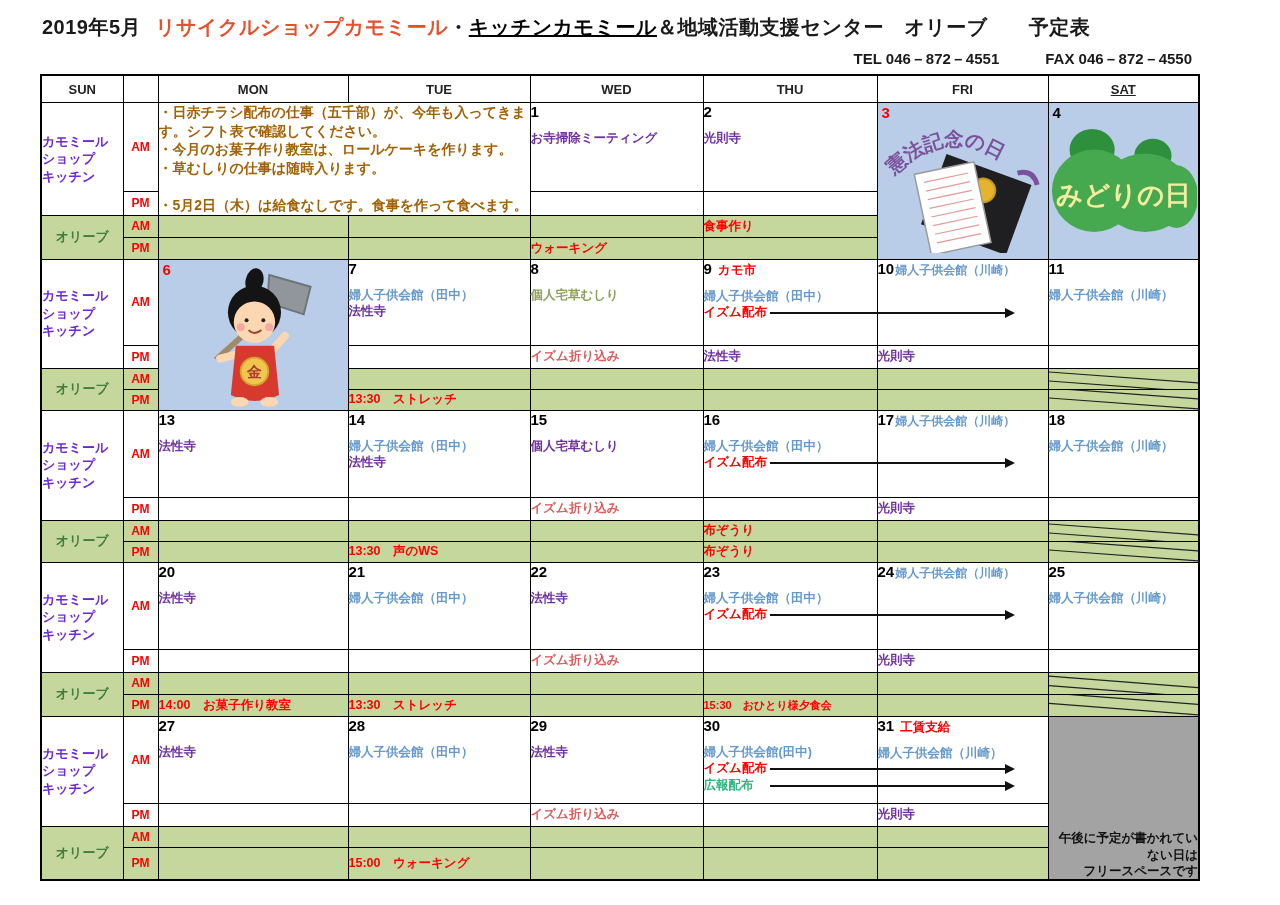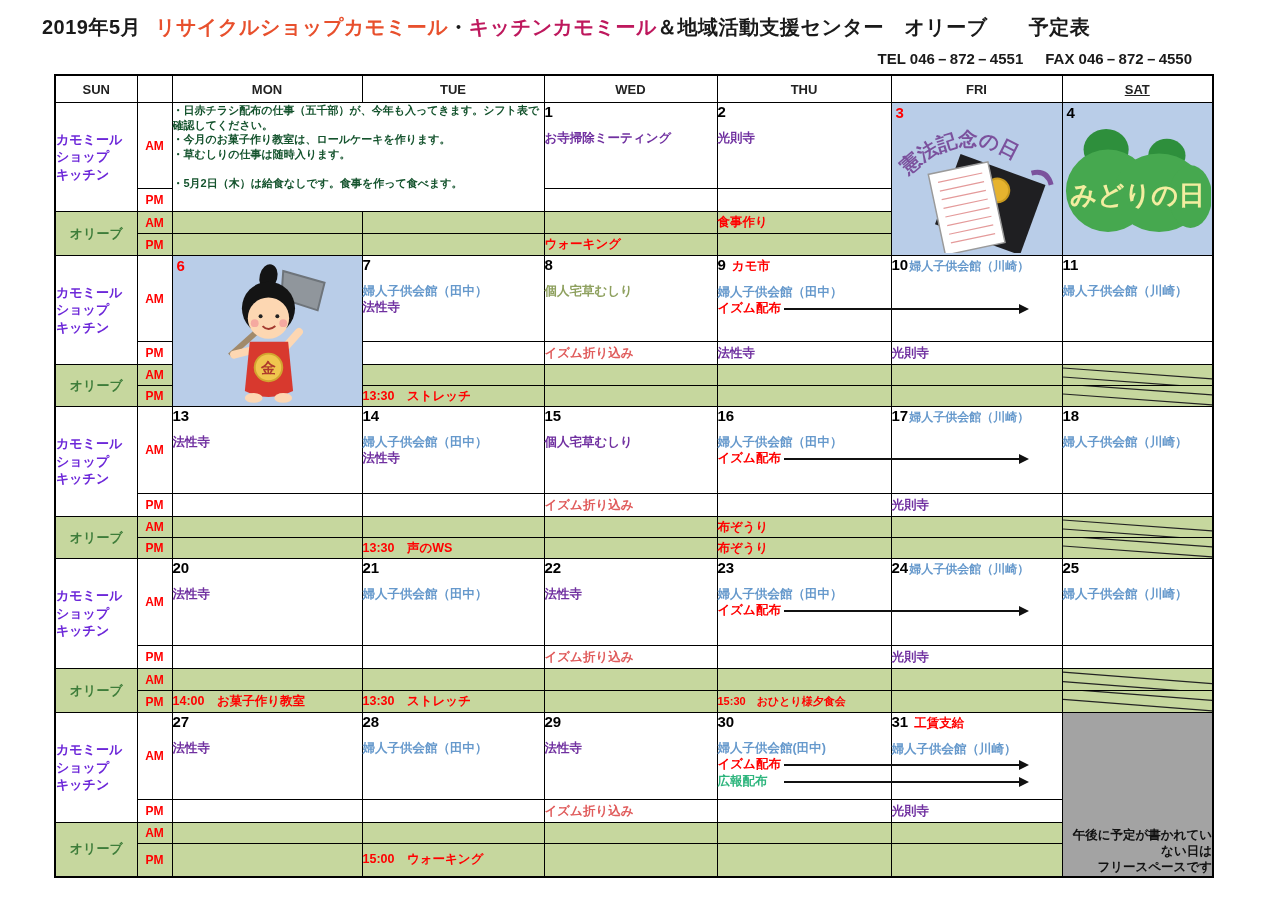--- a/index.html
+++ b/index.html
@@ -2,25 +2,25 @@
 <html><head>
 <meta charset="utf-8">
 <style>
   html,body{margin:0;padding:0;background:#fff;}
   body{font-family:"Liberation Sans","DejaVu Sans",sans-serif;font-weight:bold;}
   .page{position:relative;width:1280px;height:905px;background:#fff;overflow:hidden;}
 
   .title{position:absolute;left:42px;top:14px;font-size:20px;white-space:nowrap;letter-spacing:.5px;color:#1a1a1a;}
   .title .month{margin-right:14px;}
   .title .orange{color:#e8502d;}
-  .title .blue{color:#be185d;}
+  .title .blue{color:#000000;text-decoration:underline;}
   .telline{position:absolute;top:50px;right:88px;font-size:15px;color:#1a1a1a;}
-  .telline .fax{margin-left:22px;text-align:right;}
-
-  table.cal{position:absolute;left:54px;top:74px;border-collapse:collapse;table-layout:fixed;border:2.5px solid #000;padding-left:44px;}
+  .telline .fax{margin-left:46px;text-align:right;}
+
+  table.cal{position:absolute;left:40px;top:74px;border-collapse:collapse;table-layout:fixed;border:2.5px solid #000;padding-left:44px;}
   .cal td,.cal th{border:1.5px solid #000;padding:0;font-weight:bold;overflow:visible;}
   .cal th{font-size:13px;color:#222;height:26px;}
   .sunh{color:#ff0000;} .sath{color:#6699cc;text-decoration:underline;}
 
   .lblc{color:#6d28d9;font-size:13px;text-align:left;padding:2px 5px;white-space:pre-line;line-height:1.35;vertical-align:middle;background:#fff;}
   .lblo{color:#3e7d3a;background:#c6d79e;font-size:13px;text-align:center;padding:1px 5px;vertical-align:middle;}
   .time{color:#ff0000;font-size:12px;text-align:center;vertical-align:middle;}
   .og{background:#c6d79e;}
 
   .day{vertical-align:top;text-align:left;padding:1px 4px;position:relative;background:#fff;}
@@ -33,21 +33,21 @@
   .ocell{vertical-align:middle;text-align:left;padding:0 4px;font-size:12.5px;color:#ff0000;background:#c6d79e;position:relative;}
   .sm{font-size:11px;}
 
   .c-blue{color:#6699cc;} .c-purple{color:#7030a0;} .c-red{color:#ff0000;}
   .c-rose{color:#e05c5c;} .c-olv{color:#8ea05e;} .c-grn{color:#2eb57d;}
 
   .holiday{background:#b9cde8;position:relative;padding:0;vertical-align:top;}
   .holiday .num{position:absolute;top:1px;left:4px;z-index:2;}
   .holiday svg{display:block;}
 
-  .notes{vertical-align:top;text-align:left;font-size:11px;color:#14532d;padding:1px 5px;white-space:pre-line;line-height:1.33;background:#fff;}
+  .notes{vertical-align:top;text-align:left;font-size:14px;color:#a16207;padding:1px 5px;white-space:pre-line;line-height:1.33;background:#fff;}
   .notecell{vertical-align:bottom;text-align:right;font-size:12.5px;color:#111;padding:2px 4px;white-space:pre-line;line-height:1.3;background:#a3a3a3;}
 
   .aline{position:relative;height:17px;}
   .aline .evt{position:absolute;left:0;top:0;white-space:nowrap;}
   .harrow{position:absolute;top:8px;border-top:2px solid #111;z-index:3;}
   .harrow::after{content:"";position:absolute;right:-2px;top:-6px;width:0;height:0;
     border-left:10px solid #111;border-top:5px solid transparent;border-bottom:5px solid transparent;}
   .a1{left:66px;width:243px;}
 
   svg.slash{position:absolute;left:0;top:0;width:100%;height:100%;display:block;}

